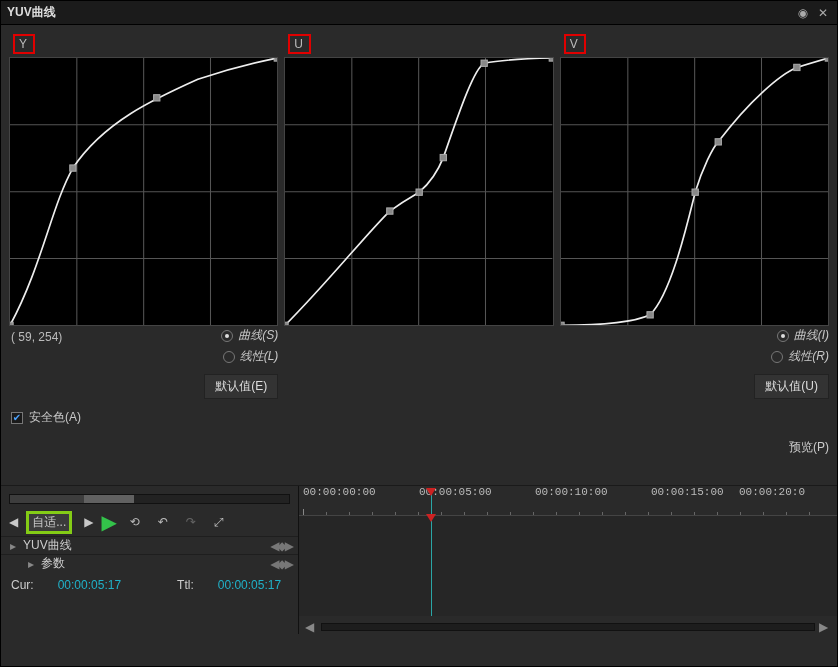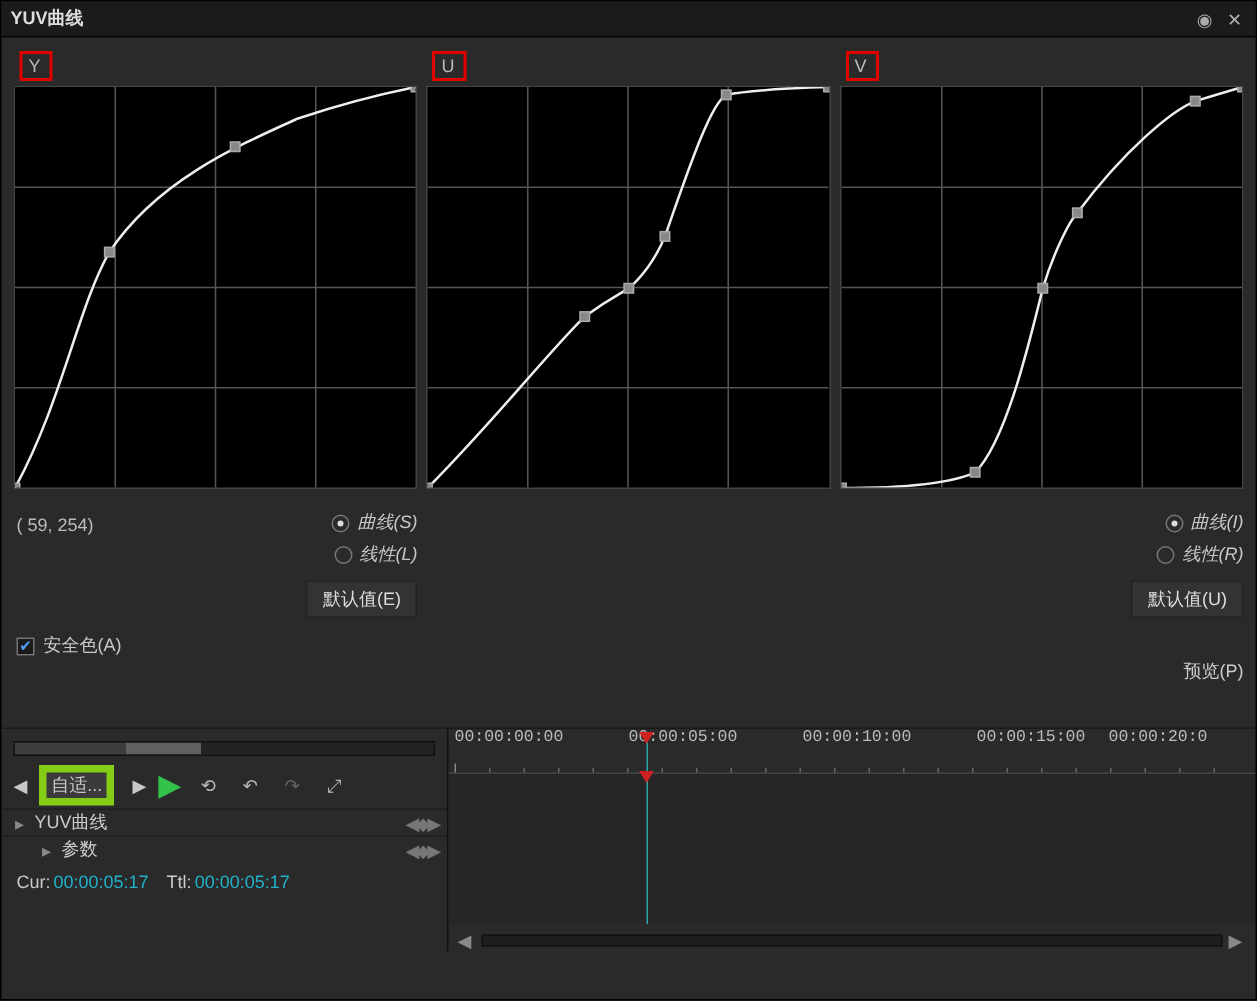--- a/index.html
+++ b/index.html
@@ -58,21 +58,21 @@
     width: 12px; height: 12px; border-radius: 50%;
     border: 1px solid #777; margin-right: 5px; display: inline-block;
     position: relative;
   }
   .radio-dot.checked::after {
     content: ""; position: absolute; left: 3px; top: 3px;
     width: 4px; height: 4px; border-radius: 50%; background: #ddd;
   }
   .below-panel {
     display: flex; justify-content: flex-end; gap: 10px;
-    margin-top: 13px;
+    margin-top: 0;
   }
   .below-panel .left-col { flex: 1; }
   .btn {
     background: #333; color: #ddd;
     border: 1px solid #222;
     padding: 3px 10px;
     font-size: 12px;
   }
   .controls-row { display: flex; flex-direction: column; align-items: flex-end; gap: 2px; }
   .default-btn-row { margin-top: 6px; display: flex; justify-content: flex-end; }
@@ -107,22 +107,22 @@
     background: linear-gradient(to right, #3d3d3d 0 74px, #616161 74px 124px, #222 124px 100%);
     border:1px solid #111;
   }
   .transport { display:flex; align-items:center; gap:8px; padding:2px 8px;}
   .play-btn { color:#33c24a; font-size:20px;}
   .tricon { color:#bbb; width:20px; text-align:center;}
   .track-head { display:flex; align-items:center; height:18px; padding:0 6px; border-top:1px solid #1e1e1e;}
   .track-head .navarrow { color:#888; width:12px; text-align:center;}
   .track-head .track-name { flex:1; color:#ccc; padding-left:4px;}
   .track-head .kf { color:#777; letter-spacing:-2px;}
-  .selbox { background:#3b3b3b; border:5px solid #84cc16; padding:0 3px; margin-right:4px;}
-  .timecode-row { display:flex; align-items:flex-end; gap:2px; padding:6px 10px; color:#ccc;}
+  .selbox { background:#3b3b3b; border:3px solid #84cc16; padding:0 3px; margin-right:4px;}
+  .timecode-row { display:flex; align-items:flex-end; gap:24px; padding:6px 10px; color:#ccc;}
   .timecode-row .tc { color:#20b2c9;}
   .ruler { position:relative; height:30px; border-bottom:1px solid #444;}
   .ruler-label { position:absolute; top:0; font-size:11px; color:#bbb;font-family:Liberation Mono, monospace;}
   .tick { position:absolute; bottom:0; width:1px; height:6px; background:#888;}
   .tick.small { height:3px; background:#666;}
   .playhead { position:absolute; top:4px; bottom:0; width:1px; background:#2aa6a6;}
   .playhead::before {
     content:""; position:absolute; top:-2px; left:-5px;
     border-left:5px solid transparent; border-right:5px solid transparent;
     border-top:8px solid #c22;

